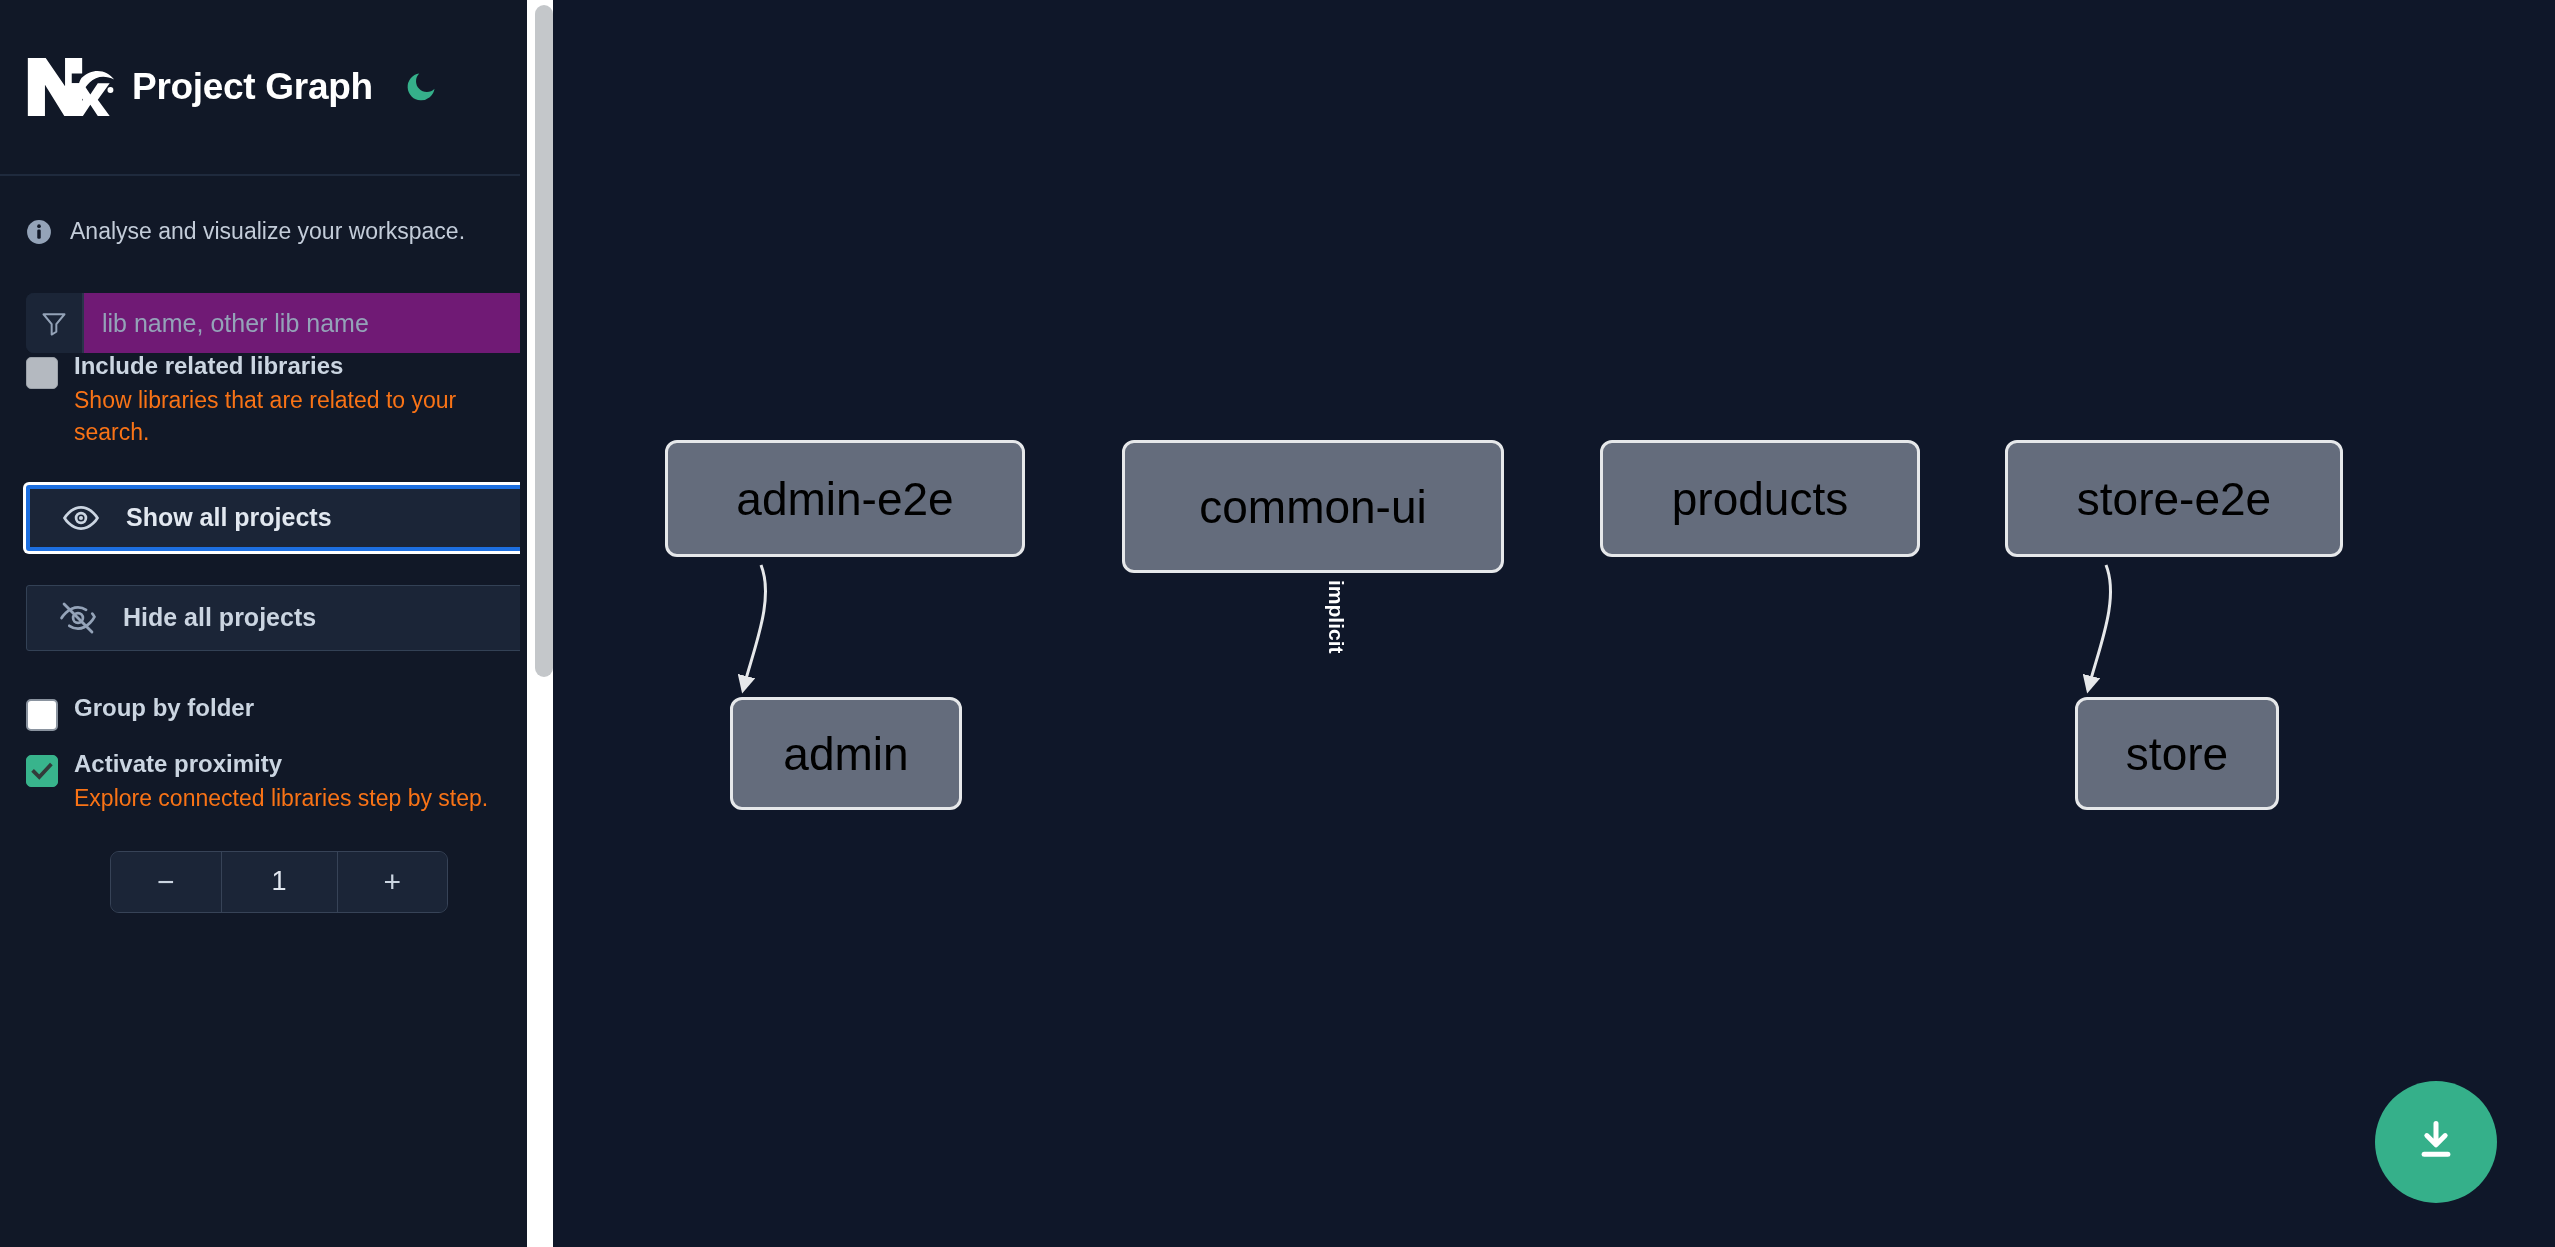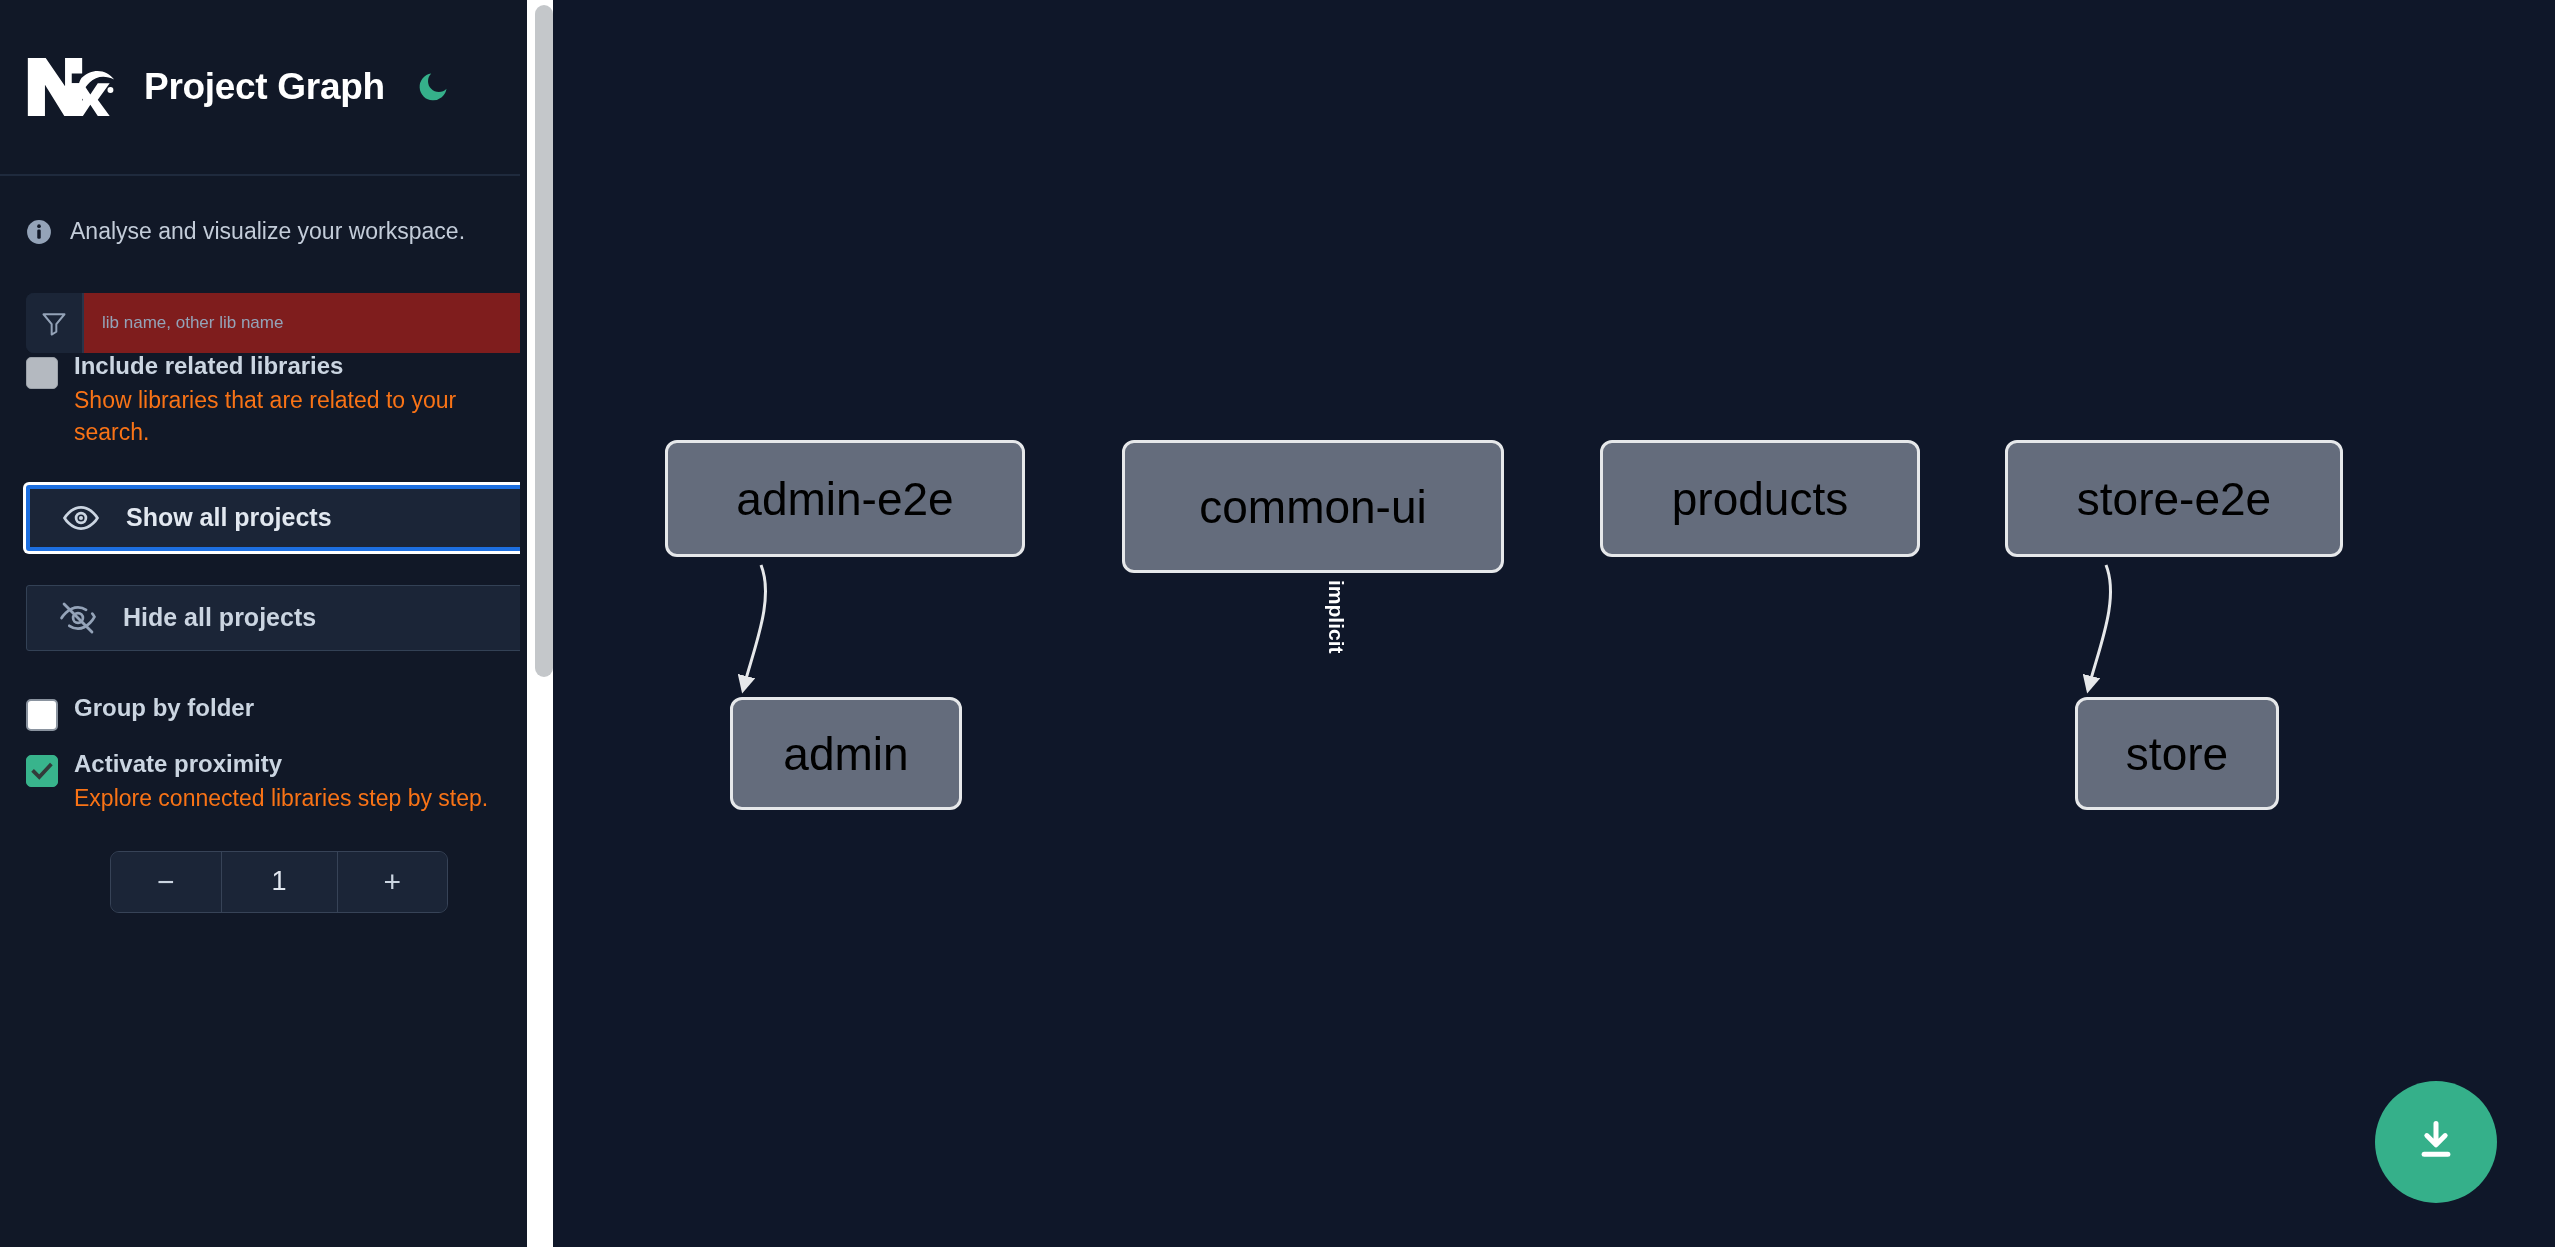--- a/index.html
+++ b/index.html
@@ -19,21 +19,21 @@
     flex: 0 0 553px;
   }
   .sidebar-header {
     height: 176px;
     display: flex; align-items: center;
     padding-left: 26px;
     border-bottom: 2px solid #1f2a3d;
   }
   .nx-logo { width: 90px; height: 64px; flex: 0 0 90px; }
   .app-title {
-    margin-left: 28px;
+    margin-left: 16px;
     color: #ffffff;
     font-size: 37px;
     font-weight: 700;
     letter-spacing: -0.3px;
     white-space: nowrap;
   }
   .theme-toggle {
     margin-left: 28px;
     width: 40px; height: 40px;
     display: flex; align-items: center; justify-content: center;
@@ -58,24 +58,24 @@
     overflow: hidden;
   }
   .search-icon-box {
     width: 58px;
     display: flex; align-items: center; justify-content: center;
     border-right: 2px solid #2a3449;
     background: #1b2537;
   }
   .search-input {
     flex: 1;
-    background: #7f1d1d;
+    background: #701a75;
     border: 0; outline: none;
     color: #94a3b8;
-    font-size: 17px;
+    font-size: 25px;
     font-family: "Liberation Sans", sans-serif;
     padding: 0 18px;
   }
   .search-input::placeholder { color: #94a3b8; opacity: 1; }
 
   .opt-row { display: flex; padding: 0 26px; }
   .opt-box-col { flex: 0 0 48px; padding-top: 4px; }
   .opt-text-col { flex: 1; }
   .opt-label { color: #cbd5e1; font-size: 24px; font-weight: 700; line-height: 1.1; }
   .opt-desc { color: #f97316; font-size: 23px; line-height: 1.38; margin-top: 6px; }

